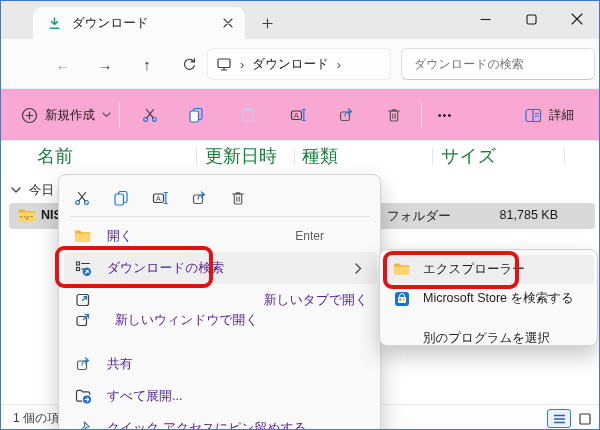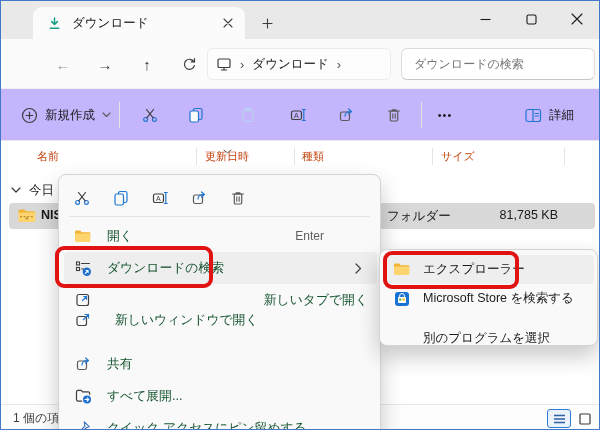--- a/index.html
+++ b/index.html
@@ -26,46 +26,46 @@
   .crumb{position:absolute;left:206px;top:9px;width:184px;height:32px;background:#fdfdfd;
          border:1px solid #ebebeb;border-radius:6px;display:flex;align-items:center;padding:0 8px;}
   .crumb-sep{color:#555;font-size:13px;margin:0 8px;}
   .crumb-label{font-size:12.5px;color:#1b1b1b;}
   .searchbox{position:absolute;left:400px;top:9px;width:194px;height:32px;background:#fff;
              border:1px solid #dcdcdc;border-bottom-color:#c8c8c8;border-radius:6px;display:flex;align-items:center;}
   .searchbox input{border:0;outline:0;background:transparent;width:100%;font-size:12px;color:#1b1b1b;
                    padding:0 12px;font-family:inherit;}
   .searchbox input::placeholder{color:#767676;opacity:1;}
   
-  .toolbar{position:absolute;left:0;top:88px;width:598px;height:52px;background:#c4b5fd;border-bottom:1px solid #e9e9e9;}
+  .toolbar{position:absolute;left:0;top:88px;width:598px;height:52px;background:#f9a8d4;border-bottom:1px solid #e9e9e9;}
   .tbtn{position:absolute;top:12px;height:28px;display:flex;align-items:center;gap:7px;border-radius:4px;padding:0 6px;}
   .tlabel{font-size:12.5px;color:#1b1b1b;}
   .vsep{position:absolute;top:13px;width:1px;height:26px;background:#e3e3e3;}
   .ticon{position:absolute;top:13px;width:28px;height:26px;display:flex;align-items:center;justify-content:center;border-radius:4px;}
   
-  .colhead{position:absolute;top:142px;height:26px;font-size:11px;color:#c2410c;display:flex;align-items:center;}
+  .colhead{position:absolute;top:142px;height:26px;font-size:18px;color:#15803d;display:flex;align-items:center;}
   .coldiv{position:absolute;top:147px;width:1px;height:17px;background:#e4e4e4;}
   .group-row{position:absolute;left:10px;top:178px;height:22px;display:flex;align-items:center;gap:8px;}
   .group-label{font-size:12.5px;color:#1b1b1b;}
   .filerow{position:absolute;left:8px;top:202px;width:586px;height:26px;background:#d8d8d8;border-radius:4px;
            display:flex;align-items:center;}
   .cell{font-size:12.5px;color:#191919;position:absolute;top:5px;}
   
   .statusbar{position:absolute;left:0;top:403px;width:598px;height:26px;background:#fdfdfd;border-top:1px solid #e9e9e9;}
   .statustext{position:absolute;left:12px;top:5px;font-size:12px;color:#3f3f3f;}
   .viewbtn{position:absolute;top:4px;display:flex;align-items:center;justify-content:center;border-radius:3px;}
   
   .ctxmenu{position:absolute;left:57px;top:173px;width:323px;height:300px;background:#f9f9f9;
            border:1px solid #d4d4d4;border-radius:8px;box-shadow:0 10px 22px rgba(0,0,0,.22);z-index:5;}
   .cm-icrow-btn{position:absolute;top:8px;width:32px;height:30px;display:flex;align-items:center;justify-content:center;border-radius:4px;}
   .cm-sep{position:absolute;left:10px;top:41px;width:301px;height:1px;background:#e4e4e4;}
   .cm-item{position:absolute;left:5px;width:313px;height:32px;display:flex;align-items:center;border-radius:4px;padding:0 9px;}
   .cm-item.hover{background:#eeeeee;}
   .cm-ic{width:20px;height:18px;display:flex;align-items:center;justify-content:center;}
-  .cm-label{font-size:12.8px;color:#14532d;margin-left:14px;flex:1;white-space:nowrap;}
+  .cm-label{font-size:12.8px;color:#4c1d95;margin-left:14px;flex:1;white-space:nowrap;}
   .cm-shortcut{font-size:12px;color:#5f5f5f;margin-right:44px;}
   .cm-chev{margin-right:6px;display:flex;}
   
   .submenu{position:absolute;left:378px;top:248px;width:219px;height:97px;background:#f9f9f9;
            border:1px solid #d4d4d4;border-radius:8px;box-shadow:0 10px 22px rgba(0,0,0,.22);z-index:6;}
   .sm-item{position:absolute;left:5px;width:209px;height:29px;display:flex;align-items:center;border-radius:4px;padding:0 8px;}
   .sm-item.hover{background:#eeeeee;}
   .sm-ic{width:18px;height:16px;display:flex;align-items:center;justify-content:center;}
   .sm-label{font-size:12.5px;color:#1b1b1b;margin-left:12px;white-space:nowrap;}
   .sm-label.noicon{margin-left:30px;}

